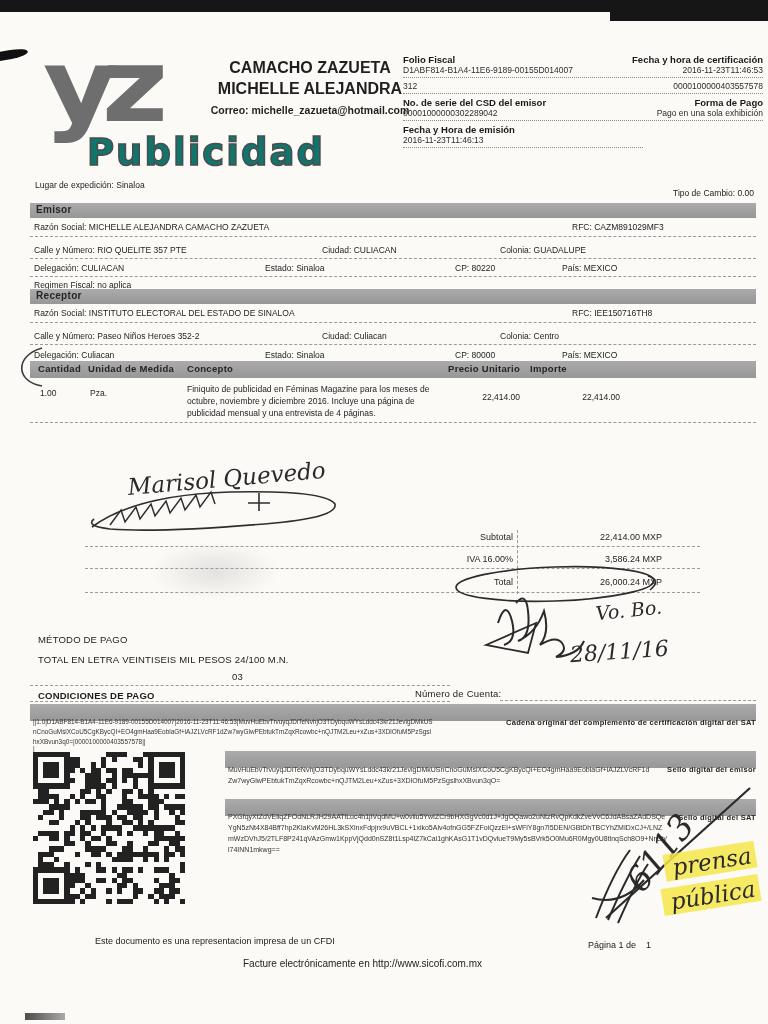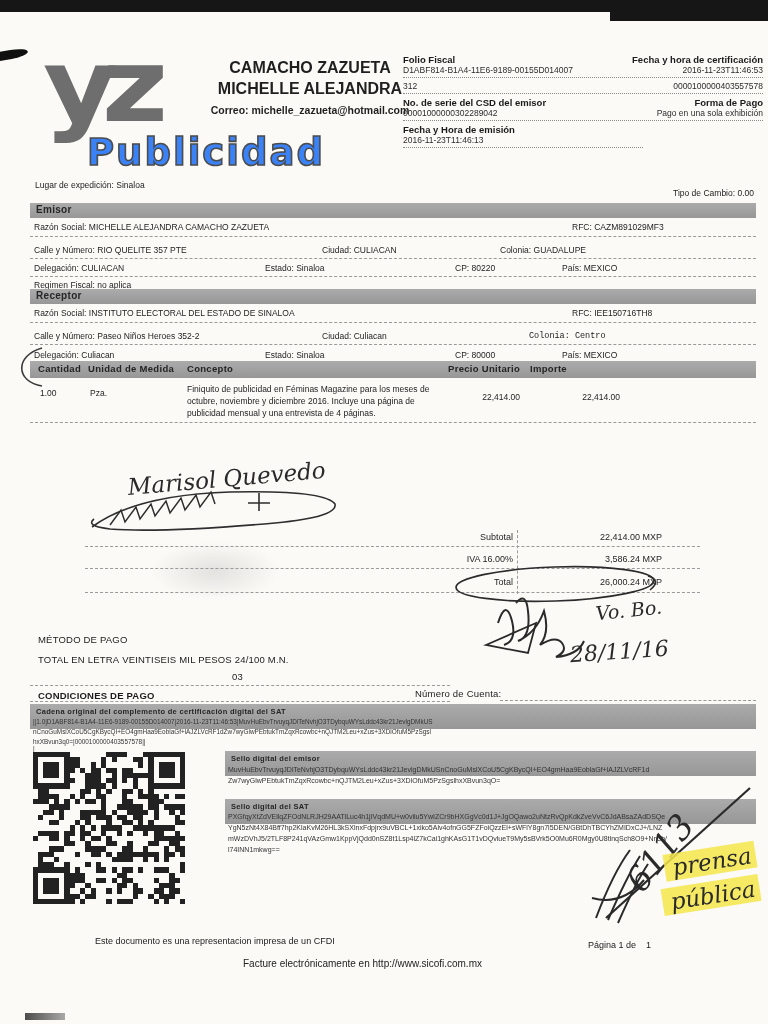--- a/index.html
+++ b/index.html
@@ -13,39 +13,39 @@
   .bottom-bar{position:absolute;left:25px;top:1013px;width:40px;height:7px;
               background:linear-gradient(to right,#2e2e2e,#9a9a9a);opacity:.85;}
   .stamp-smudge{position:absolute;left:150px;top:542px;width:130px;height:58px;
                 background:radial-gradient(rgba(110,110,110,.5),transparent 70%);
                 filter:blur(2px);opacity:.35;}
   
   .logo{position:absolute;left:35px;top:48px;width:270px;height:125px;}
   .logo-yz{position:absolute;left:8px;top:-22px;font-family:"DejaVu Sans",sans-serif;font-weight:bold;
            font-size:102px;color:#6e6e6e;letter-spacing:-14px;transform:scaleX(1.12);transform-origin:left;}
   .logo-word{position:absolute;left:52px;top:83px;font-family:"DejaVu Sans",sans-serif;font-size:37px;
-             color:#3b82f6;-webkit-text-stroke:1.6px #4c4c4c;letter-spacing:2px;font-weight:bold;}
+             color:#0f766e;-webkit-text-stroke:1.6px #4c4c4c;letter-spacing:2px;font-weight:bold;}
   
   .name-block{position:absolute;left:185px;top:58px;width:250px;text-align:center;}
   .name-line{font-weight:bold;font-size:16px;line-height:1.3;}
   .email-line{font-weight:bold;font-size:10.5px;margin-top:4px;}
   
   .fiscal{position:absolute;left:403px;top:54px;width:360px;}
   .f-pair{display:flex;justify-content:space-between;align-items:baseline;}
   .f-label{font-weight:bold;font-size:9.5px;color:#1a1a1a;}
   .f-value{font-size:8.5px;color:#2c2c2c;}
   .f-sep{border-bottom:1.4px dotted #8a8a8a;margin:2px 0 3px 0;}
   .right{text-align:right;}
   
   .tiny-label{position:absolute;font-size:8.5px;color:#222;}
   
   .bar{position:absolute;left:30px;width:726px;height:15px;box-sizing:border-box;
        background:linear-gradient(#ababab,#979797);color:#262626;font-weight:bold;
        font-size:10px;padding:1px 0 0 6px;letter-spacing:.3px;}
-  .bar-thin{height:25px;font-size:7.5px;padding-top:3px;}
+  .bar-thin{height:17px;font-size:7.5px;padding-top:14px;text-align:right;}
   .frow{position:absolute;font-size:8.5px;color:#1d1d1d;white-space:nowrap;}
   .dotline{position:absolute;height:0;border-bottom:1.5px dashed #9a9a9a;}
   
   .th{position:absolute;font-weight:bold;font-size:9.5px;color:#242424;top:2px;}
   .cell{position:absolute;font-size:8.5px;color:#1d1d1d;}
   .concept{width:258px;white-space:normal;line-height:1.4;}
   .num{text-align:right;}
   
   .t-label{position:absolute;left:375px;width:138px;text-align:right;font-size:9px;}
   .t-value{position:absolute;left:520px;width:142px;text-align:right;font-size:9px;}
@@ -159,21 +159,21 @@
   <div class="frow" style="left:572px;top:308px;">
     <span>RFC:</span> <span>IEE150716TH8</span>
   </div>
   <div class="dotline" style="left:30px;top:322px;width:726px;"></div>
   <div class="frow" style="left:34px;top:331px;">
     <span>Calle y Número:</span> <span>Paseo Niños Heroes 352-2</span>
   </div>
   <div class="frow" style="left:322px;top:331px;">
     <span>Ciudad:</span> <span>Culiacan</span>
   </div>
-  <div class="frow" style="left:529px;top:331px;font-family:Liberation Mono, monospace;">
+  <div class="frow" style="left:500px;top:331px;">
     <span>Colonia:</span> <span>Centro</span>
   </div>
   <div class="dotline" style="left:30px;top:344px;width:726px;"></div>
   <div class="frow" style="left:34px;top:350px;">
     <span>Delegación:</span> <span>Culiacan</span>
   </div>
   <div class="frow" style="left:265px;top:350px;">
     <span>Estado:</span> <span>Sinaloa</span>
   </div>
   <div class="frow" style="left:455px;top:350px;">

